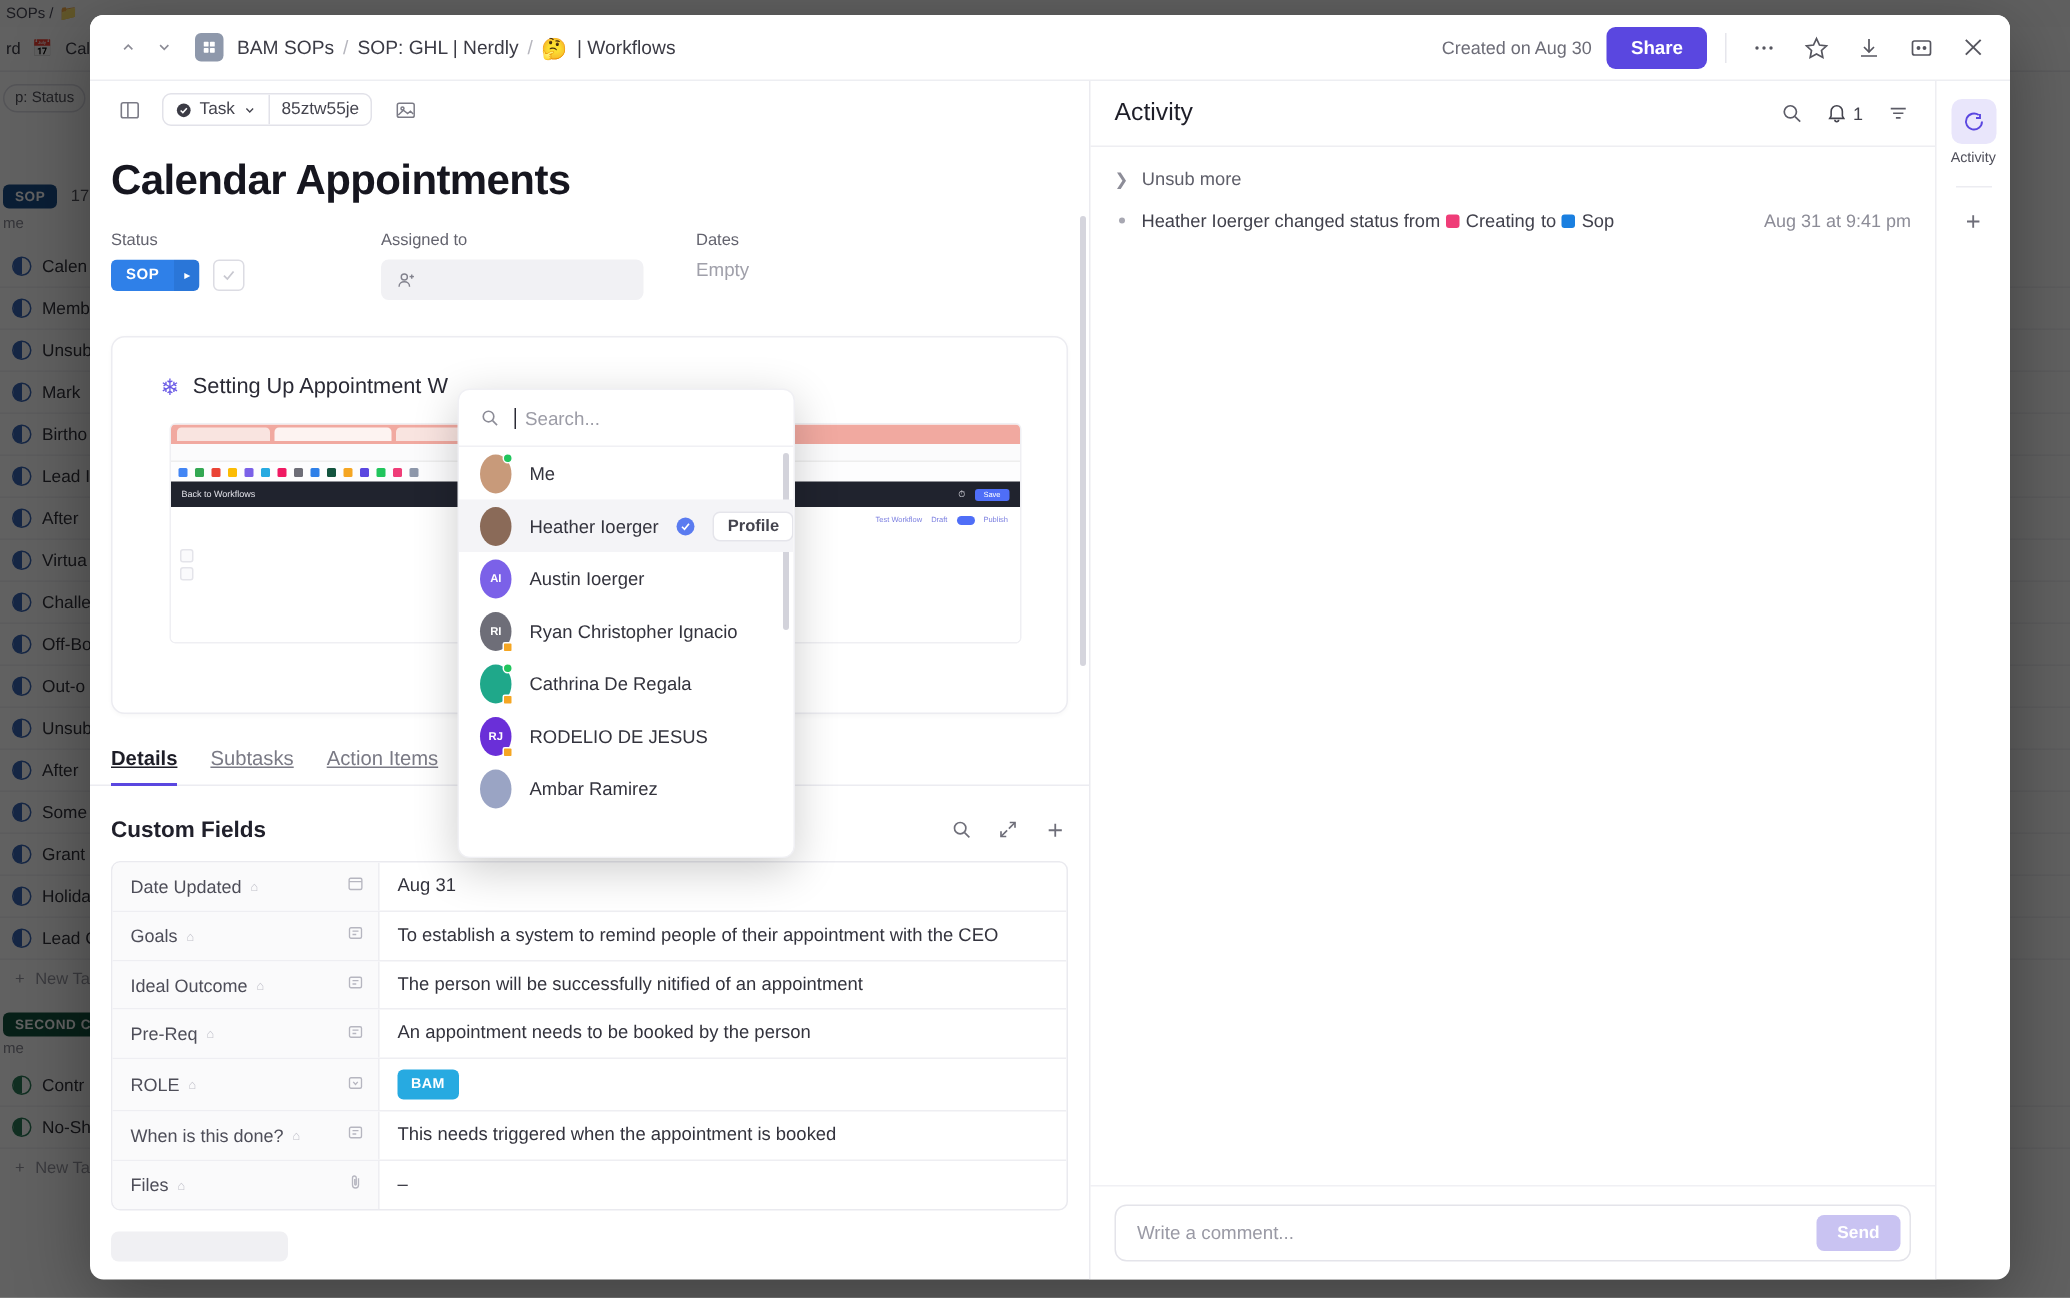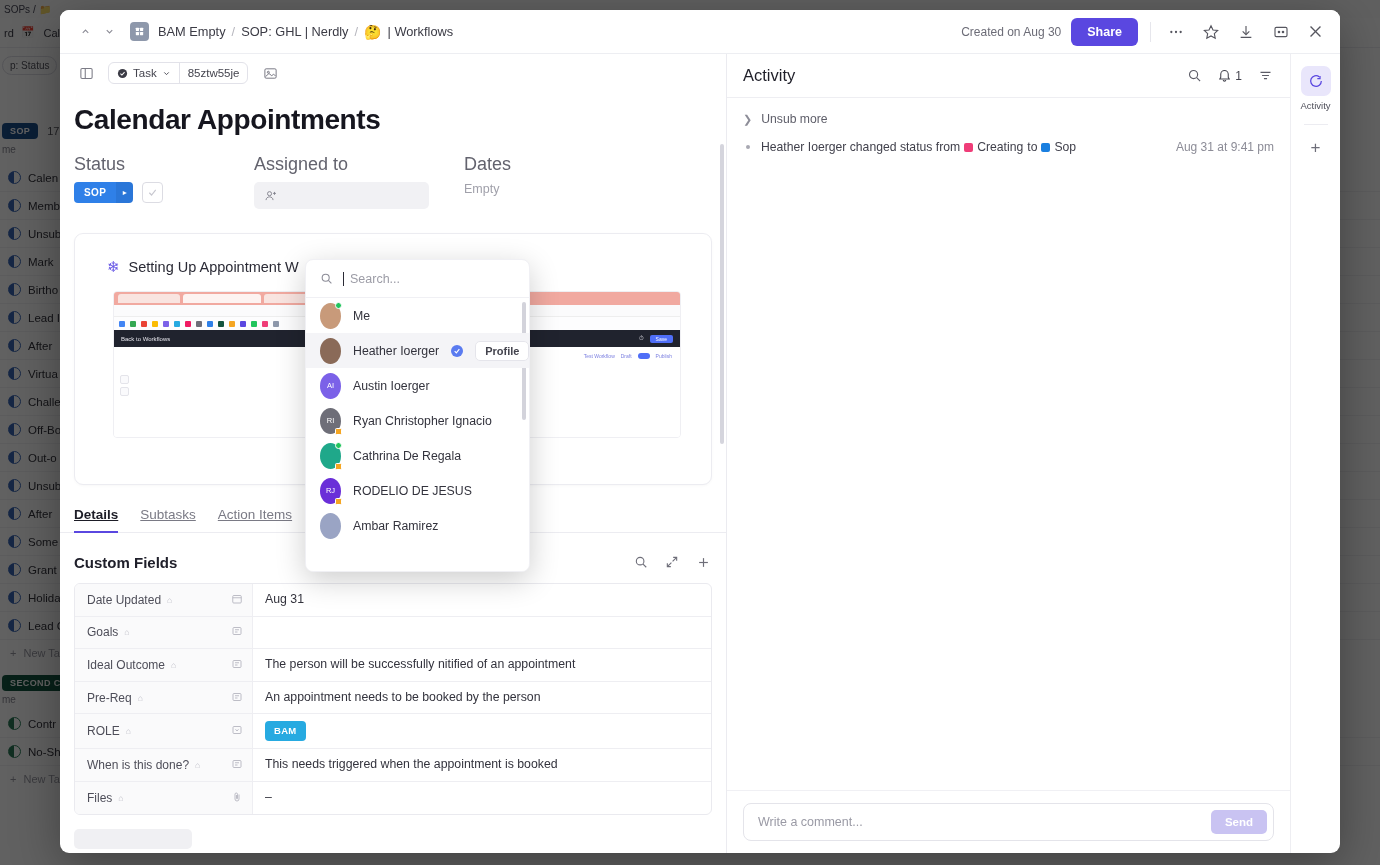--- a/index.html
+++ b/index.html
@@ -134,21 +134,21 @@
 
   .left-scroll { flex: 1; overflow: hidden; position: relative; padding: 0 0 0 0; }
 
   .task-title {
     font-size: 28px; font-weight: bold; color: #16161f;
     padding: 12px 14px 0 14px; letter-spacing: -.4px;
   }
 
   .props-row { display: flex; padding: 18px 14px 0 14px; }
   .prop { display: flex; flex-direction: column; gap: 7px; }
-  .prop-label { font-size: 18px; color: #63636e; }
+  .prop-label { font-size: 11px; color: #63636e; }
   .prop-1 { width: 180px; }
   .prop-2 { width: 210px; }
 
   .status-wrap { display: flex; align-items: center; gap: 9px; }
   .status-pill {
     display: flex; align-items: center; height: 21px; border-radius: 4px; overflow: hidden;
   }
   .status-main {
     background: #2f80e8; color: #fff; font-size: 10px; font-weight: bold;
     padding: 0 10px; height: 100%; display: flex; align-items: center; letter-spacing: .4px;
@@ -314,21 +314,21 @@
   .dd-placeholder { font-size: 12.5px; color: #9c9ca6; }
   .dd-list { height: 275px; overflow: hidden; position: relative; }
   .dd-item {
     height: 35px; display: flex; align-items: center; gap: 12px;
     padding: 0 12px 0 14px; cursor: pointer; position: relative;
   }
   .dd-item.sel { background: #f4f4f7; }
   .av {
     width: 21px; height: 26px; border-radius: 50%; flex: 0 0 21px; position: relative;
     display: flex; align-items: center; justify-content: center;
-    color: #fff; font-size: 7.5px; font-weight: normal; text-align: right;
+    color: #fff; font-size: 7.5px; font-weight: bold; text-align: right;
   }
   .av-badge {
     position: absolute; width: 7px; height: 7px; border: 1.5px solid #fff;
   }
   .badge-on { right: -1px; top: -1px; border-radius: 50%; background: #21c55d; }
   .badge-off { right: -1px; bottom: -1px; border-radius: 1.5px; background: #f5a623; }
   .dd-name { font-size: 12.3px; color: #33333d; white-space: nowrap; }
   .verified {
     width: 12px; height: 12px; border-radius: 50%; background: #5a7bf0;
     display: flex; align-items: center; justify-content: center; color: #fff; font-size: 8px;
@@ -479,21 +479,21 @@
     </div>
     <div class="bc-logo">
       <svg width="11" height="11" viewBox="0 0 24 24" fill="currentColor">
           <rect x="4" y="4" width="7" height="7" rx="1"></rect>
           <rect x="13" y="4" width="7" height="7" rx="1"></rect>
           <rect x="4" y="13" width="7" height="7" rx="1"></rect>
           <rect x="13" y="13" width="7" height="7" rx="1"></rect>
         </svg>
     </div>
     <div class="breadcrumb">
-      <span>BAM Empty</span>
+      <span>BAM SOPs</span>
       <span class="bc-sep">/</span>
       <span>SOP: GHL | Nerdly</span>
       <span class="bc-sep">/</span>
       <span class="bc-emoji">🤔</span>
       <span>| Workflows</span>
     </div>
     <div class="head-right">
       <span class="created-on">Created on Aug 30</span>
       <button class="share-btn">Share</button>
       <div class="head-div"></div>
@@ -706,20 +706,23 @@
             <div class="cf-row">
               <div class="cf-key">
                 <span class="cf-key-label">Goals</span>
                 <span class="cf-bell">⌂</span>
                 <span class="cf-type"><svg width="12" height="12" viewBox="0 0 24 24" fill="none" stroke="currentColor" stroke-width="1.8">
                     <rect x="4" y="5" width="16" height="14" rx="2"></rect>
                     <line x1="8" y1="9.5" x2="16" y2="9.5"></line>
                     <line x1="8" y1="14" x2="13" y2="14"></line>
                   </svg></span>
               </div>
+              <div class="cf-val">
+                <span>To establish a system to remind people of their appointment with the CEO</span>
+              </div>
             </div>
             <div class="cf-row">
               <div class="cf-key">
                 <span class="cf-key-label">Ideal Outcome</span>
                 <span class="cf-bell">⌂</span>
                 <span class="cf-type"><svg width="12" height="12" viewBox="0 0 24 24" fill="none" stroke="currentColor" stroke-width="1.8">
                     <rect x="4" y="5" width="16" height="14" rx="2"></rect>
                     <line x1="8" y1="9.5" x2="16" y2="9.5"></line>
                     <line x1="8" y1="14" x2="13" y2="14"></line>
                   </svg></span>

